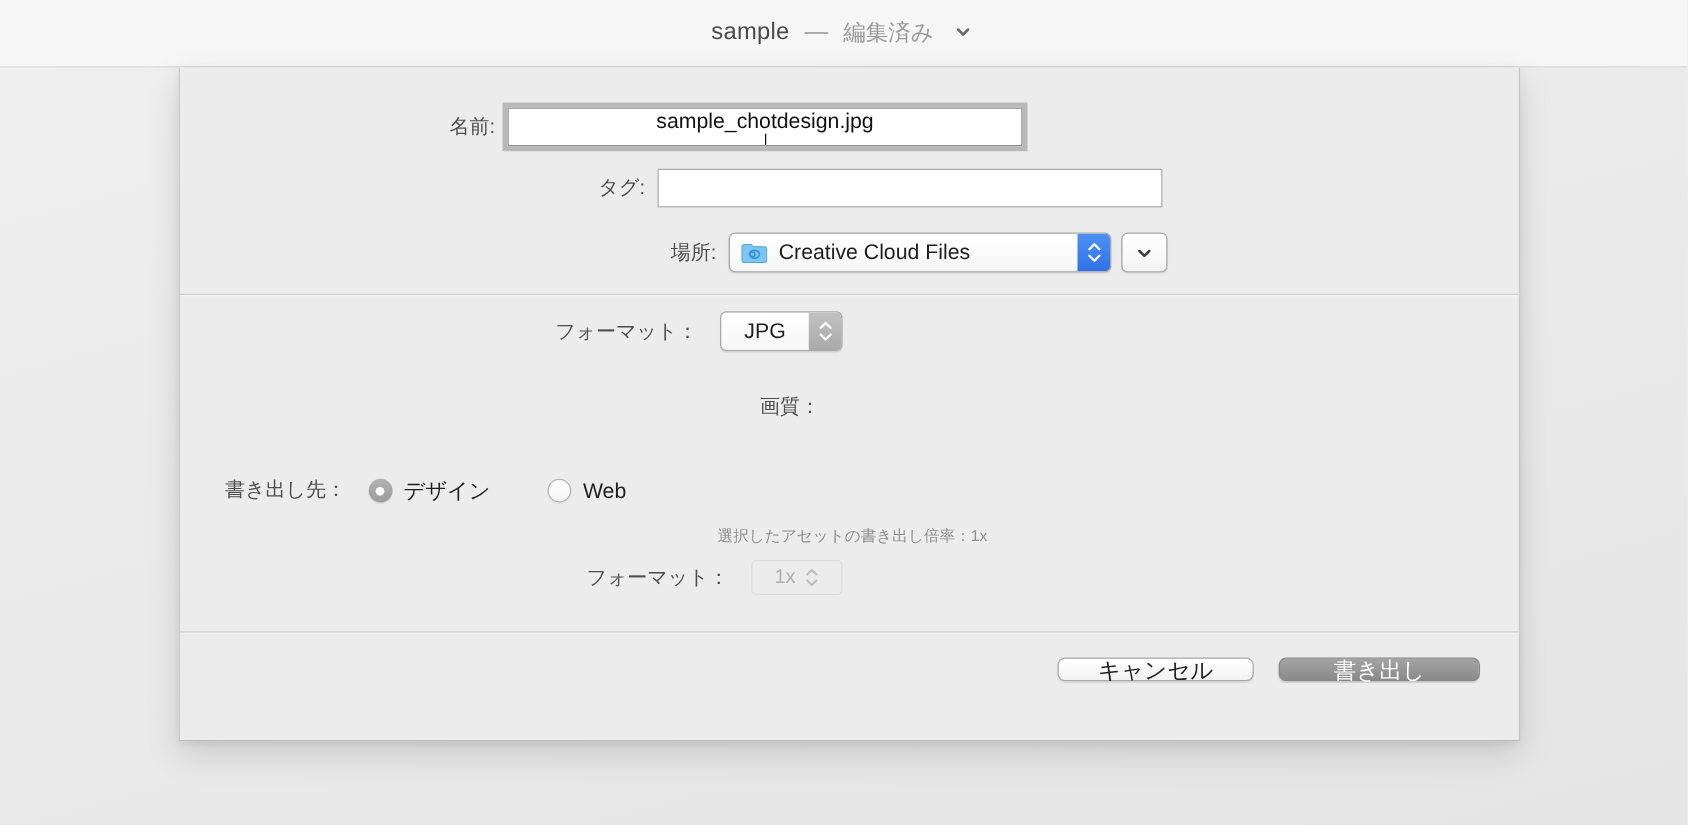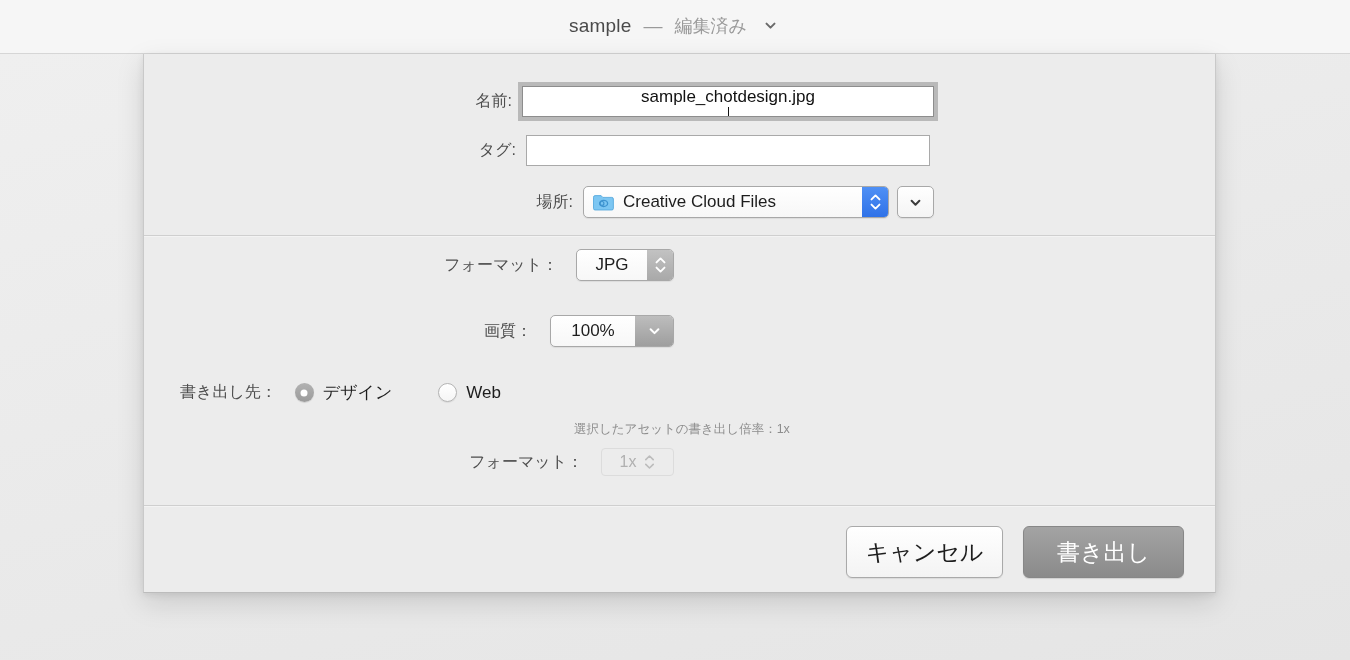--- a/index.html
+++ b/index.html
@@ -278,26 +278,26 @@
     display: flex;
     align-items: center;
     justify-content: center;
     gap: 8px;
     font-size: 16px;
     color: #b0b0b0;
   }
 
   
   .btn {
-    height: 52px;
+    height: 19px;
     border-radius: 6px;
     display: flex;
     align-items: center;
     justify-content: center;
-    font-size: 23px;
+    font-size: 18px;
     white-space: nowrap;
   }
   .btn-cancel {
     width: 157px;
     background: linear-gradient(#ffffff, #f3f3f3);
     border: 1px solid #a9a9a9;
     color: #1d1d1d;
     box-shadow: 0 1px 1px rgba(0,0,0,.08);
   }
   .btn-default {
@@ -334,21 +334,21 @@
       </svg>
     </span>
   </div>
 </div>
 
 <div id="sheet">
 
   <div class="sheet-divider" id="divider-1"></div>
   <div class="sheet-divider" id="divider-2"></div>
 
-  <div class="row" style="left:0; top:32px; width:790px; justify-content:flex-end;">
+  <div class="row" style="left:0; top:32px; width:674px; justify-content:flex-end;">
     <span class="row-label" style="width:160px; margin-right:10px;">名前:</span>
     <div class="textfield focused" style="width:412px;">
       <span>sample_chotdesign.jpg</span>
         <span class="caret"></span>
     </div>
   </div>
 
   <div class="row" style="left:0; top:81px; width:790px; justify-content:flex-end;padding-left:12px;">
     <span class="row-label" style="width:160px; margin-right:10px;">タグ:</span>
     <div class="textfield" style="width:404px; margin-right:4px;">
@@ -403,30 +403,20 @@
         </svg>
         <svg width="11" height="7" viewBox="0 0 11 7" aria-hidden="true">
           <path d="M1.5 1.6 L5.5 5.6 L9.5 1.6" fill="none" stroke="#ffffff" stroke-width="1.9" stroke-linecap="round" stroke-linejoin="round"></path>
         </svg>
       </div>
     </div>
   </div>
 
   <div class="row" style="left:0; top:261px; width:530px; justify-content:flex-end;">
     <span class="row-label" style="margin-right:18px;">画質：</span>
-    <div class="popup" style="width:124px;">
-      <div class="popup-content centered">
-        <span>100%</span>
-      </div>
-      <div class="pulldown-gray">
-        <svg width="15" height="10" viewBox="0 0 15 10" aria-hidden="true">
-          <path d="M3.6 3.2 L7.5 7.1 L11.4 3.2" fill="none" stroke="#ffffff" stroke-width="2" stroke-linecap="round" stroke-linejoin="round"></path>
-        </svg>
-      </div>
-    </div>
   </div>
 
   <div class="row" style="left:0; top:327px; width:530px; justify-content:flex-start;padding-left:36px;">
     <span class="row-label" style="margin-right:18px;">書き出し先：</span>
     <div class="radio-group" style="gap:46px;">
       <div class="radio-opt">
         <span class="radio-dot on"></span>
         <span class="radio-label">デザイン</span>
       </div>
       <div class="radio-opt">

